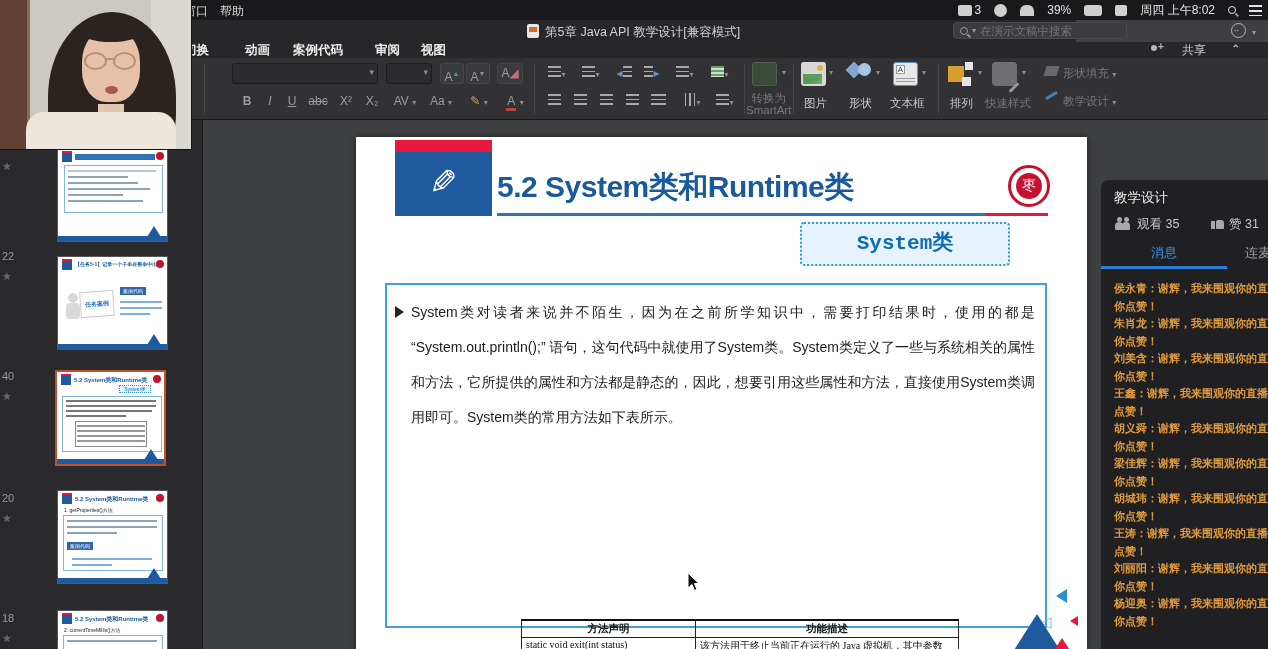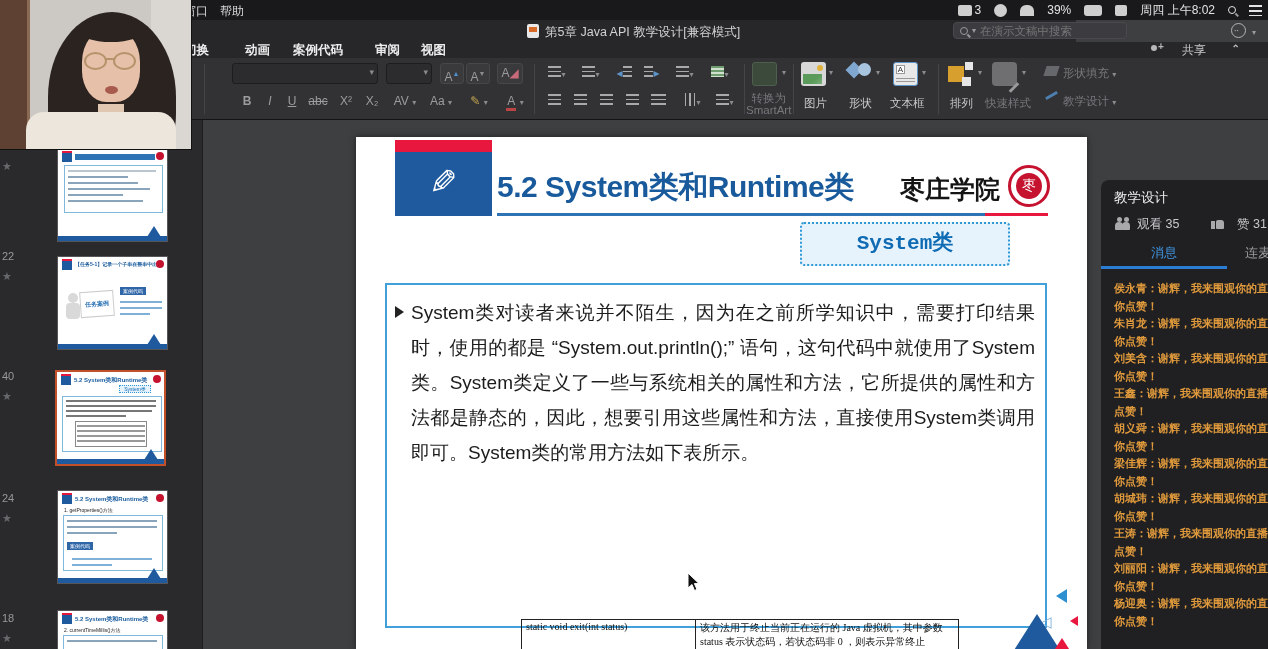--- a/index.html
+++ b/index.html
@@ -79,21 +79,21 @@
   #school { left:544px; top:36px; font-size:25px; color:#141414; font-family:"Liberation Serif",serif; font-weight:bold; }
   #logo { left:652px; top:28px; width:42px; height:42px; border-radius:50%; background:#fff; border:3px solid #c4122f; }
   #logo .inner { position:absolute; left:5px; top:5px; width:26px; height:26px; border-radius:50%; background:#c4122f;
     color:#fff; font-size:14px; text-align:center; line-height:26px; font-family:"Liberation Serif",serif; }
   #t-underline-b { left:141px; top:76px; width:488px; height:3px; background:#2e74b5; }
   #t-underline-r { left:629px; top:76px; width:63px; height:3px; background:#e8173d; }
   #sys-badge { left:444px; top:85px; width:210px; height:44px; background:#e7f3fc; border:2px dotted #2f9ad6;
     border-radius:4px; color:#0f6cb4; font-size:21px; font-weight:bold; text-align:center; line-height:40px;
     font-family:"Liberation Mono","DejaVu Sans Mono",monospace; }
   #body-box { left:29px; top:146px; width:662px; height:345px; border:2px solid #41a0d9; }
-  #body-text { position:absolute; left:24px; top:10px; width:624px; font-size:19px; color:#1c1c1c;
+  #body-text { position:absolute; left:24px; top:10px; width:624px; font-size:14px; color:#1c1c1c;
     line-height:35px; text-align:justify; }
   #bullet { position:absolute; left:8px; top:21px; width:0; height:0; border-top:6px solid transparent;
     border-bottom:6px solid transparent; border-left:9px solid #222; }
   #stable { position:absolute; left:134px; top:334px; width:438px; border-collapse:collapse;
     font-size:10px; color:#111; font-family:"Liberation Serif","DejaVu Serif",serif; }
   #stable td, #stable th { border:1px solid #222; padding:1px 4px; vertical-align:top; text-align:left; }
   #stable th { text-align:center; font-size:10.5px; border-top:2px solid #111; }
   #stable .c1 { width:174px; }
   
   .tri { position:absolute; width:0; height:0; }
@@ -314,21 +314,21 @@
         <div class="gline" style="left:1px;top:3px;width:68px;background:#999"></div>
         <div class="gline" style="left:1px;top:8px;width:68px;background:#999"></div>
         <div class="gline" style="left:1px;top:13px;width:68px;background:#999"></div>
         <div class="gline" style="left:1px;top:18px;width:68px;background:#999"></div>
       </div>
     </div>
     <div class="mini-band"></div>
       <div class="mini-tri"></div>
   </div>
 
-  <span class="tnum" style="top:372px">24</span>
+  <span class="tnum" style="top:372px">20</span>
   <span class="tstar" style="top:392px">★</span>
   <div class="thumb" style="top:370px; height:94px">
     <div class="mini-head">
         <div class="mini-pen"></div>
       <div class="mini-title">5.2 System类和Runtime类</div>
       <div class="mini-logo"></div>
       </div>
     <div class="abs" style="left:6px; top:16px; font-size:5px; color:#222; white-space:nowrap; overflow:hidden; width:98px">1. getProperties()方法</div>
     <div class="mini-box" style="left:5px; top:24px; width:100px; height:56px">
       <div class="gline" style="left:3px;top:4px;width:90px;background:#8aa4bc"></div>
@@ -354,32 +354,35 @@
     <div class="mini-box" style="left:5px; top:24px; width:100px; height:56px">
       <div class="gline" style="left:3px;top:4px;width:90px;background:#8aa4bc"></div>
     </div>
   </div>
 </div>
 
 <div class="abs" id="slide">
   <div class="abs" id="pen-red"></div>
   <div class="abs" id="pen-box"><span style="display:inline-block;transform:scaleX(-1)">✎</span></div>
   <div class="abs" id="slide-title">5.2 System类和Runtime类</div>
-  <div class="abs" id="school">枣庄学院</div>
   <div class="abs" id="logo">
       <div class="inner">枣</div>
     </div>
   <div class="abs" id="t-underline-b"></div>
   <div class="abs" id="t-underline-r"></div>
   <div class="abs" id="sys-badge">System类</div>
   <div class="abs" id="body-box">
     <span id="bullet"></span>
     <div id="body-text">System类对读者来说并不陌生，因为在之前所学知识中，需要打印结果时，使用的都是 “System.out.println();” 语句，这句代码中就使用了System类。System类定义了一些与系统相关的属性和方法，它所提供的属性和方法都是静态的，因此，想要引用这些属性和方法，直接使用System类调用即可。System类的常用方法如下表所示。</div>
     <table id="stable">
       <tbody>
+          <tr>
+        <th class="c1">方法声明</th>
+        <th>功能描述</th>
+      </tr>
       <tr>
             <td class="c1">static void exit(int status)</td>
             <td>该方法用于终止当前正在运行的 Java 虚拟机，其中参数 status 表示状态码，若状态码非 0 ，则表示异常终止</td>
           </tr>
 
     </tbody>
       </table>
   </div>
 
   <div class="tri" style="left:700px; top:452px; border-top:7px solid transparent; border-bottom:7px solid transparent; border-right:11px solid #2d8fd0"></div>
@@ -390,21 +393,21 @@
 </div>
 
 <div class="abs" id="panel">
   <div id="panel-title">教学设计</div>
   <div class="person-ico" style="left:14px">
       <i style="left:0"></i>
       <i style="left:7px"></i>
     </div>
   <span class="stat" style="left:36px"><span>观看</span> <span>35</span></span>
   <div class="thumbup" style="left:110px"></div>
-  <span class="stat" style="left:136px"><span>赞</span> <span>31</span></span>
+  <span class="stat" style="left:128px"><span>赞</span> <span>31</span></span>
   <span class="ptab" style="left:50px; color:#3f94e0">消息</span>
   <span class="ptab" style="left:144px; color:#9a9a9d">连麦</span>
   <div id="tab-underline"></div>
   <div id="msgs">
     <div>
         <div class="m1"><span>侯永青</span>：<span>谢辉，我来围观你的直播啦，给</span></div>
         <div class="m2">你点赞！</div>
       </div>
     <div>
         <div class="m1"><span>朱肖龙</span>：<span>谢辉，我来围观你的直播啦，给</span></div>

